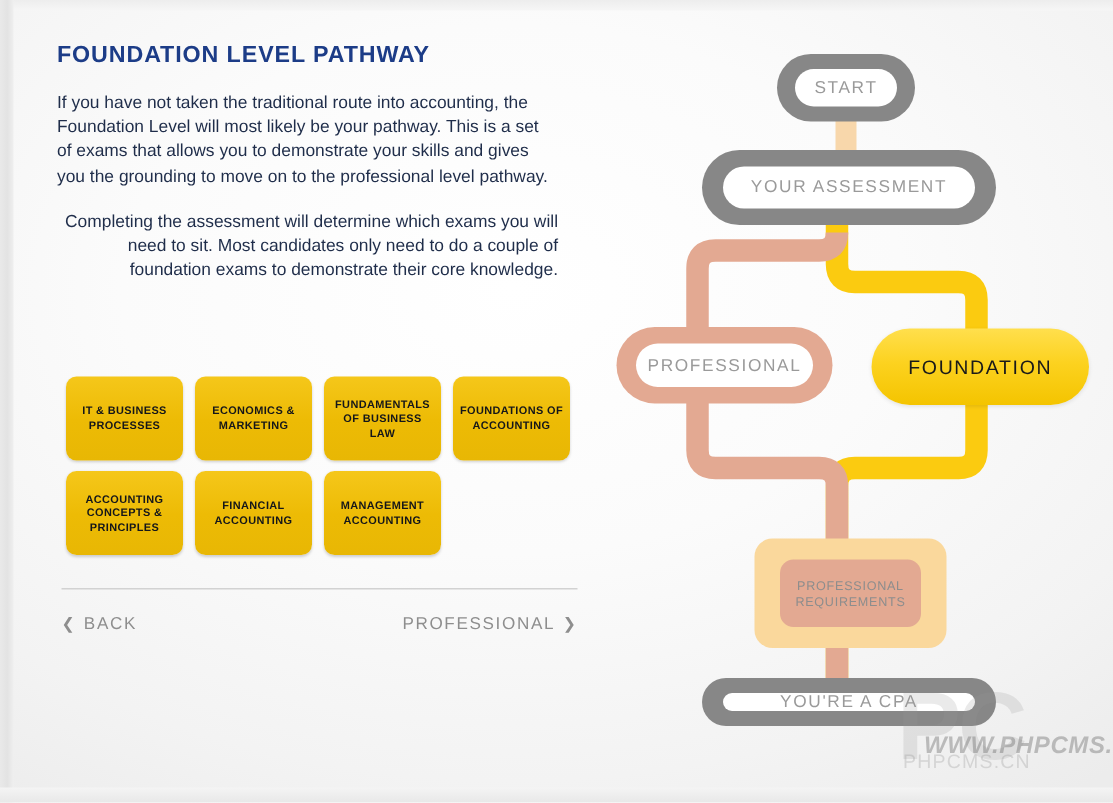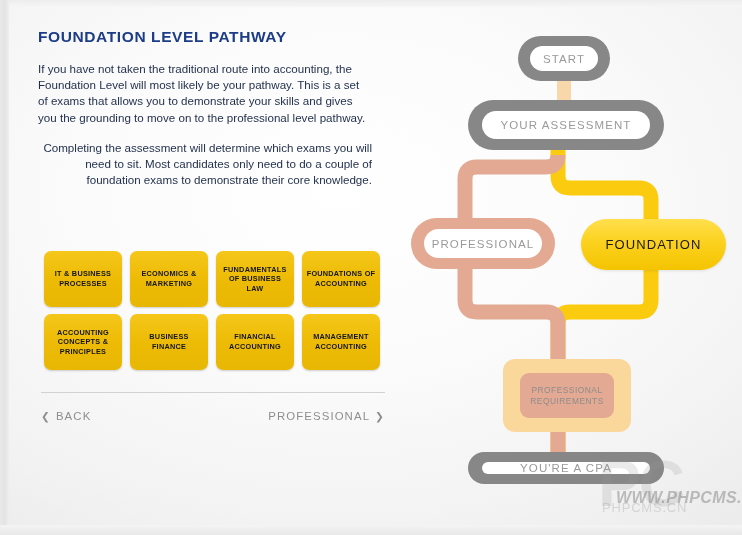--- a/index.html
+++ b/index.html
@@ -113,21 +113,20 @@
 
   <div class="tiles">
     <div class="tile-row">
       <div class="tile">IT &amp; BUSINESS PROCESSES</div>
       <div class="tile">ECONOMICS &amp; MARKETING</div>
       <div class="tile">FUNDAMENTALS OF BUSINESS LAW</div>
       <div class="tile">FOUNDATIONS OF ACCOUNTING</div>
     </div>
     <div class="tile-row">
       <div class="tile">ACCOUNTING CONCEPTS &amp; PRINCIPLES</div>
-      <div class="tile">BUSINESS FINANCE</div>
       <div class="tile">FINANCIAL ACCOUNTING</div>
       <div class="tile">MANAGEMENT ACCOUNTING</div>
     </div>
   </div>
 
   <div class="divider"></div>
 
   <div class="nav">
     <div class="nav-btn">
       <span class="chev">❮</span>

